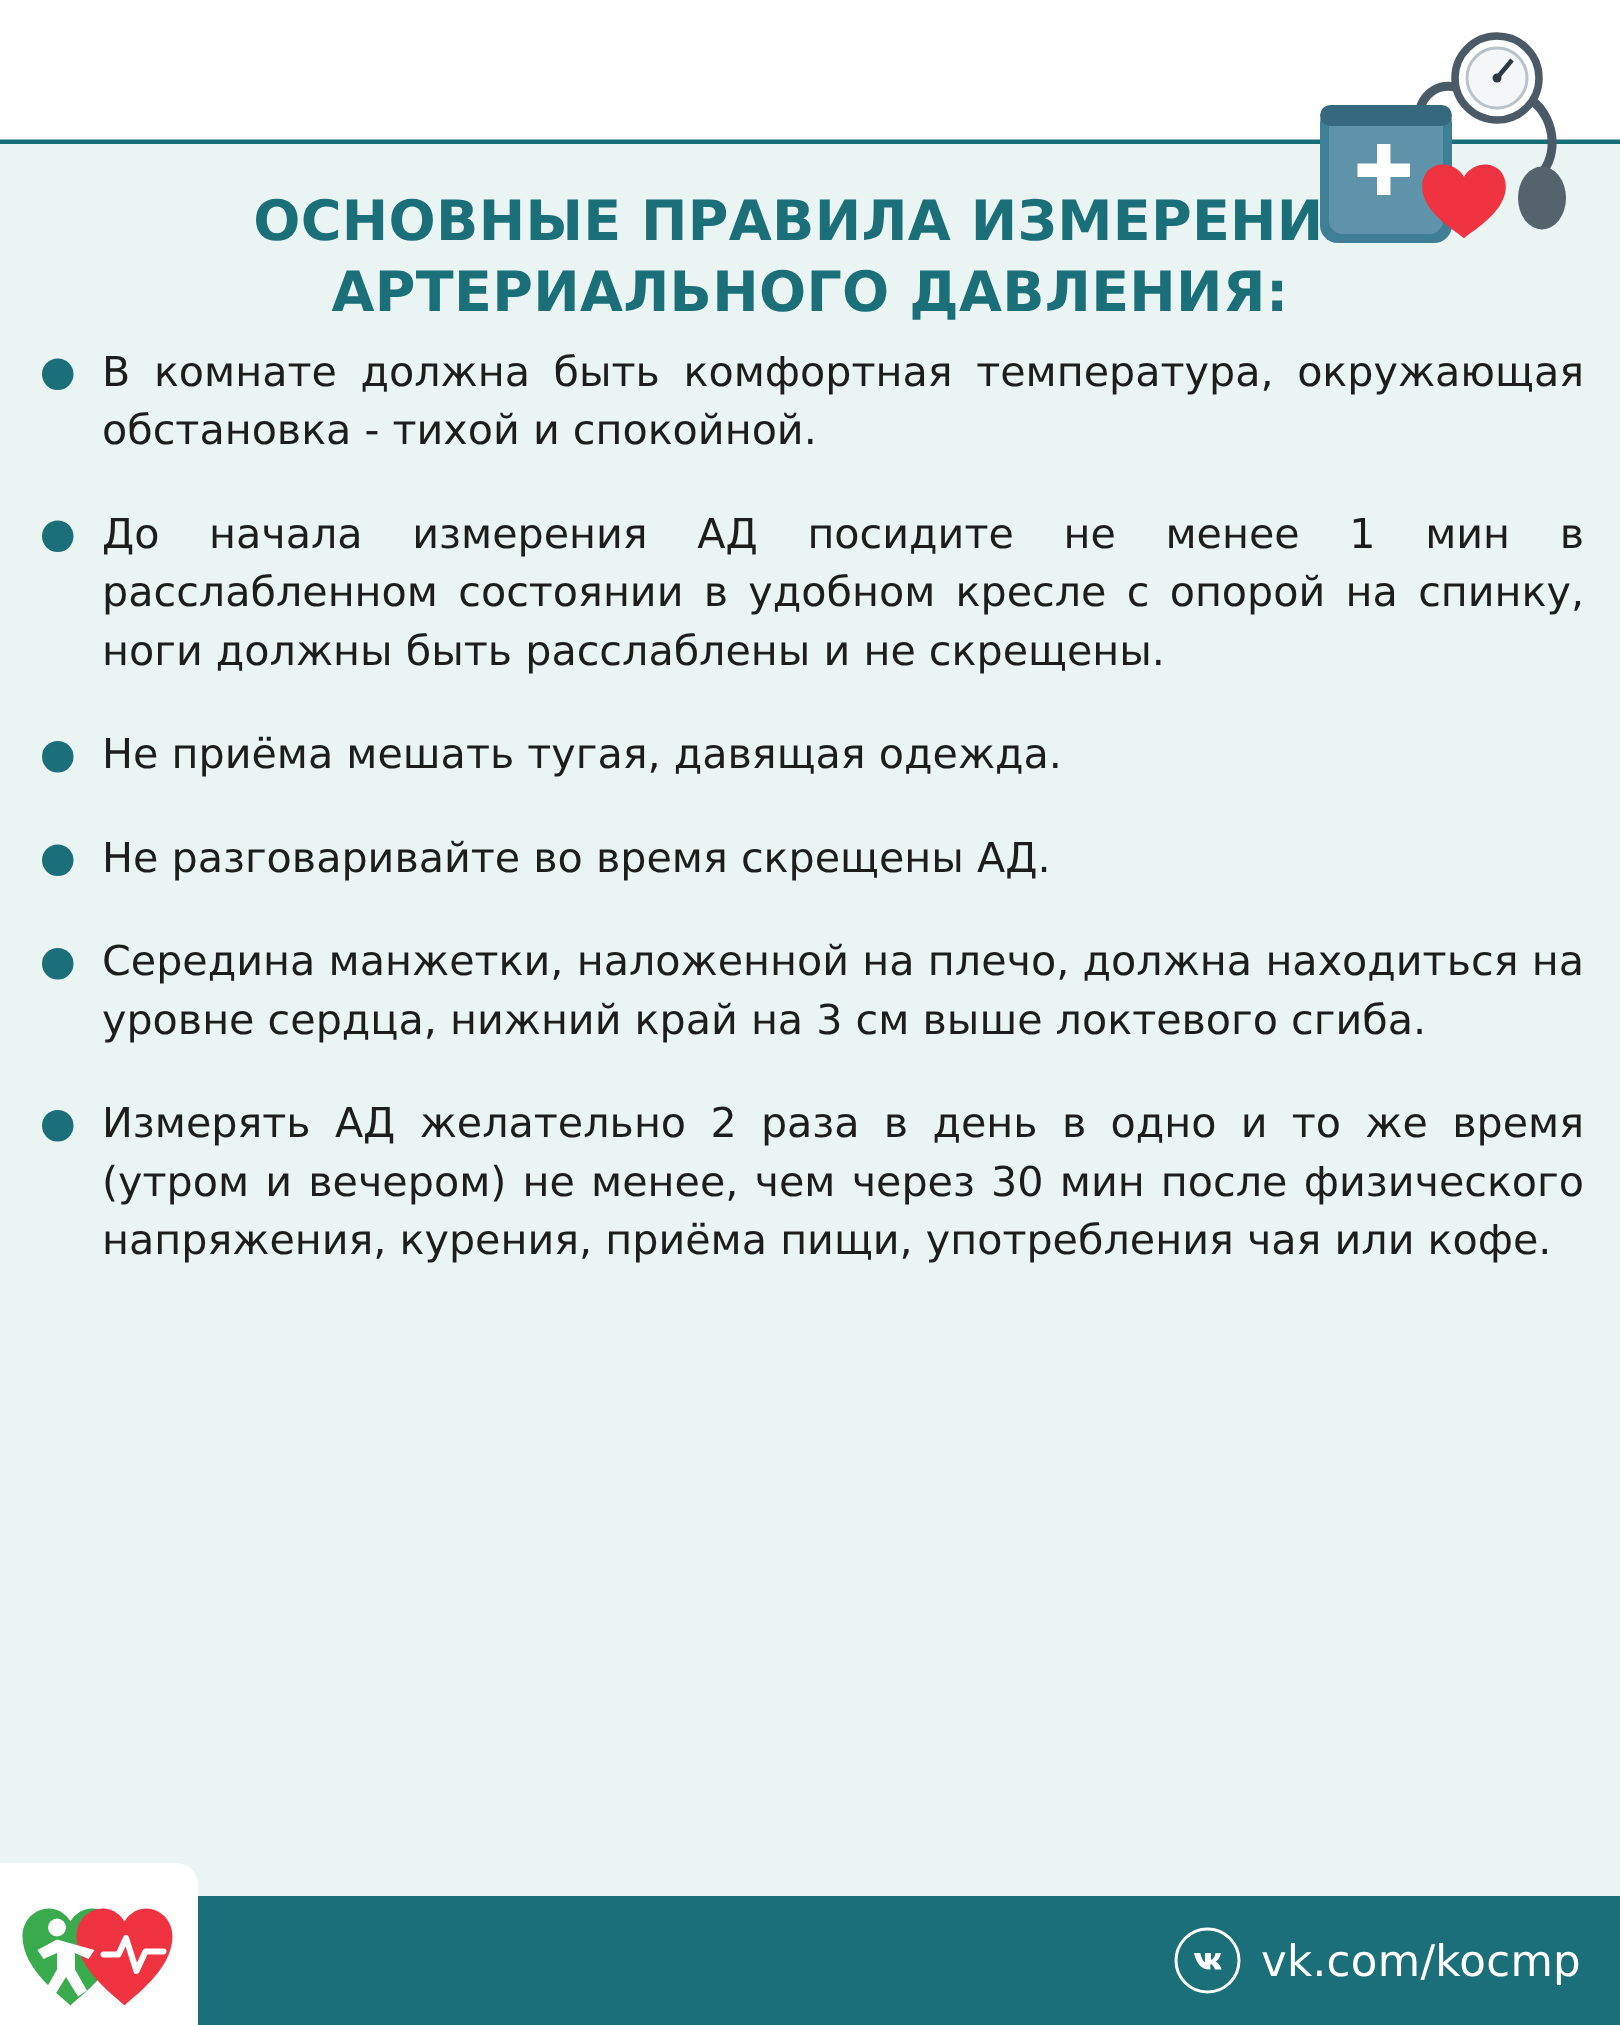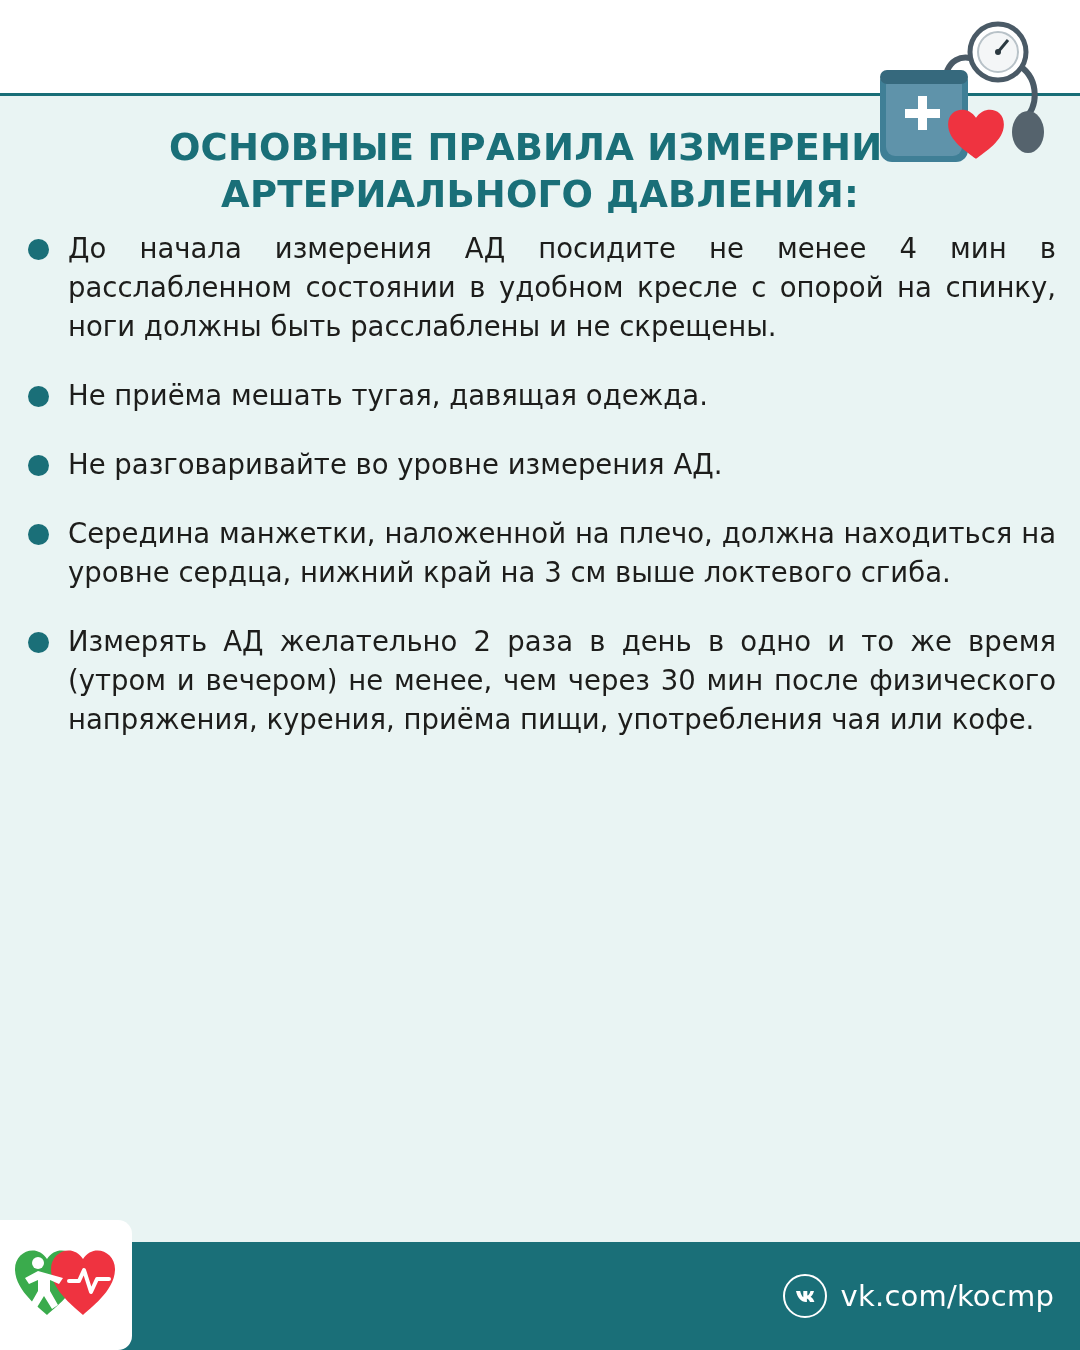--- a/index.html
+++ b/index.html
@@ -87,21 +87,21 @@
     right: 18px;
     top: -82px;
     width: 210px;
     height: 190px;
     pointer-events: none;
   }
 
   
   .footer {
     position: relative;
-    height: 108px;
+    height: 86px;
     background: #1a6f78;
     flex: 0 0 auto;
     display: flex;
     align-items: center;
     justify-content: flex-end;
     padding-right: 26px;
     box-sizing: border-box;
   }
   .footer-logo {
     position: absolute;
@@ -174,34 +174,38 @@
         <rect x="53" y="95" width="35" height="9" fill="#ffffff"></rect>
 
         <path d="M100 112 c 10 -16, 34 -12, 34 8 c 0 20, -24 34, -34 42 c -10 -8, -34 -22, -34 -42 c 0 -20, 24 -24, 34 -8 z" fill="#ef3340" transform="translate(42,12) scale(0.82)"></path>
       </svg>
     </div>
 
     <div class="title">ОСНОВНЫЕ ПРАВИЛА ИЗМЕРЕНИЯ АРТЕРИАЛЬНОГО ДАВЛЕНИЯ:</div>
 
     <div class="rules">
 
-
-      <div class="rule">
-        <span class="bullet"></span>
-        <span class="rule-text">До начала измерения АД посидите не менее 4 мин в расслабленном состоянии в удобном кресле с опорой на спинку, ноги должны быть расслаблены и не скрещены.</span>
+      <div class="rule">
+        <span class="bullet"></span>
+        <span class="rule-text">В комнате должна быть комфортная температура, окружающая обстановка - тихой и спокойной.</span>
+      </div>
+
+      <div class="rule">
+        <span class="bullet"></span>
+        <span class="rule-text">До начала измерения АД посидите не менее 1 мин в расслабленном состоянии в удобном кресле с опорой на спинку, ноги должны быть расслаблены и не скрещены.</span>
       </div>
 
       <div class="rule">
         <span class="bullet"></span>
         <span class="rule-text"> Не приёма мешать тугая, давящая одежда.</span>
       </div>
 
       <div class="rule">
         <span class="bullet"></span>
-        <span class="rule-text"> Не разговаривайте во уровне измерения АД.</span>
+        <span class="rule-text"> Не разговаривайте во время скрещены АД.</span>
       </div>
 
 
       <div class="rule">
         <span class="bullet"></span>
         <span class="rule-text"> Середина манжетки, наложенной на плечо, должна находиться на уровне сердца, нижний край на 3 см выше локтевого сгиба.</span>
       </div>
 
       <div class="rule">
         <span class="bullet"></span>

